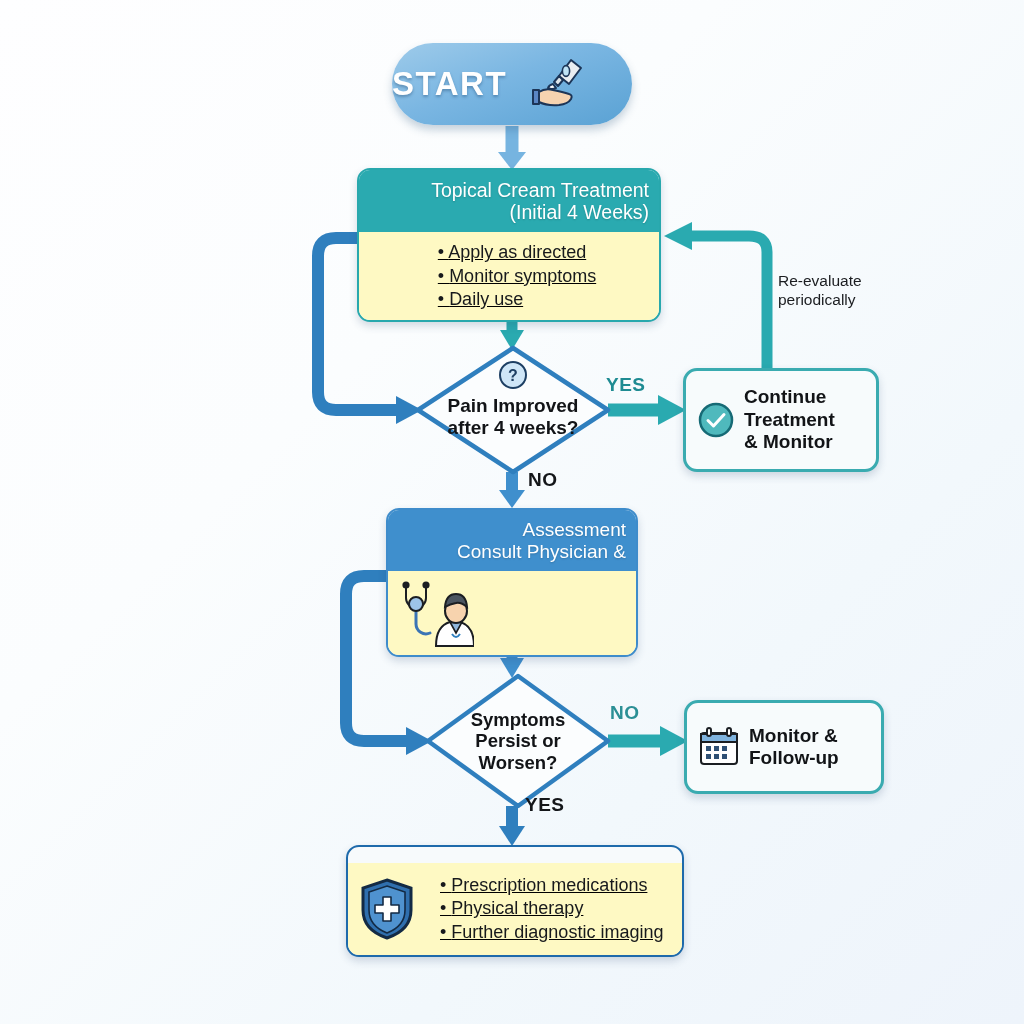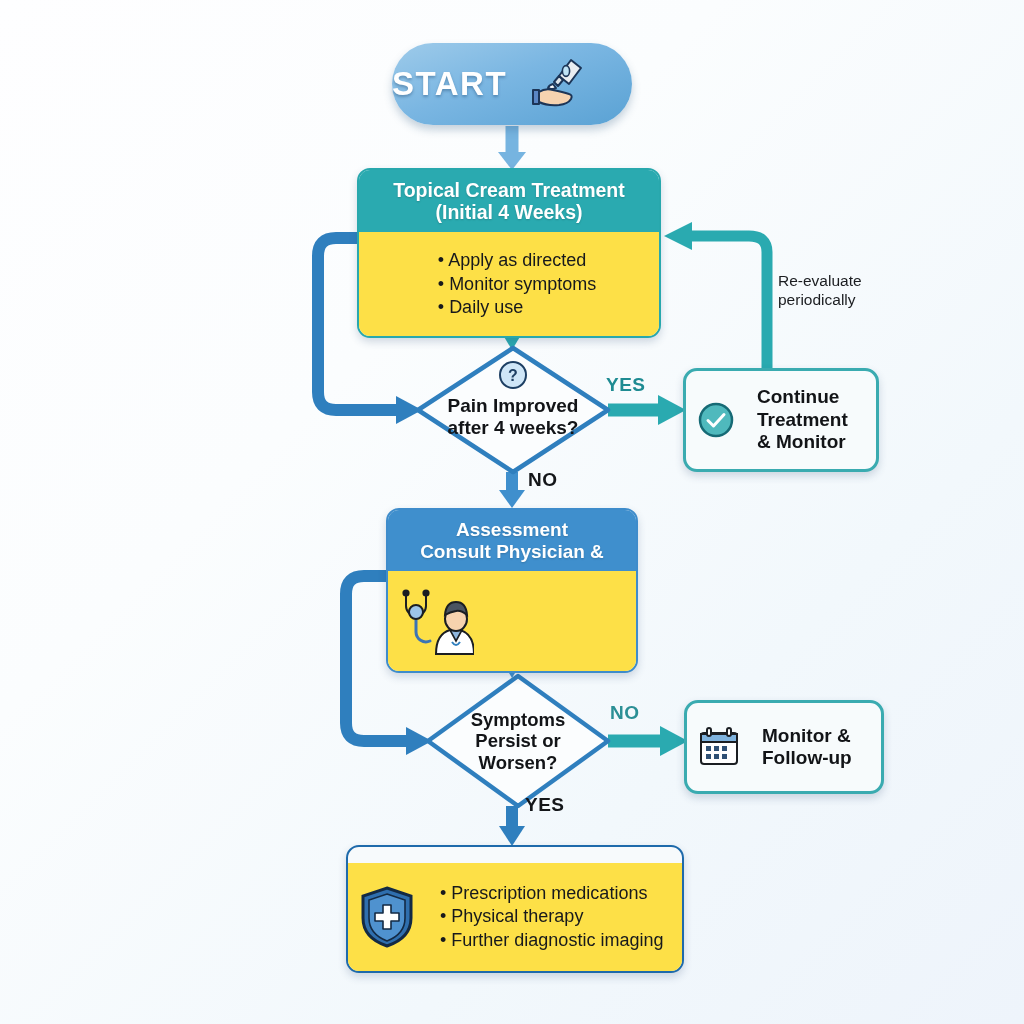--- a/index.html
+++ b/index.html
@@ -47,32 +47,33 @@
   
   .pbox {
     position: absolute;
     border-radius: 13px;
     overflow: hidden;
     box-shadow: 0 4px 9px rgba(40,70,110,0.20);
     border: 2.5px solid transparent;
     background: #f7fafc;
   }
   .pbox .hdr {
-    text-align: center;
+    text-align: right;
     color: #ffffff;
-    font-weight: bold;
+    font-weight: normal;
     line-height: 1.14;
     padding: 9px 10px 9px;
     text-shadow: 0 1px 2px rgba(0,0,0,0.18);
   }
   .pbox .body {
-    background: #fde047;
+    background: #fef9c3;
     display: flex;
     align-items: center;
-    padding: 12px 10px;
+    padding: 4px 10px;
+    text-decoration: underline;
   }
   .pbox ul {
     margin: 0;
     padding: 0 0 0 16px;
     list-style: none;
   }
   .pbox li {
     color: #17191c;
     line-height: 1.30;
     white-space: nowrap;
@@ -98,21 +99,21 @@
 
   
   .obox {
     position: absolute;
     border-radius: 14px;
     background: #f7fbfc;
     border: 3px solid #3aabb0;
     box-shadow: 0 4px 9px rgba(40,70,110,0.20);
     display: flex;
     align-items: center;
-    gap: 22px;
+    gap: 9px;
     padding: 8px 11px;
   }
   .obox .otext {
     color: #121417;
     font-size: 19px;
     font-weight: bold;
     line-height: 1.18;
   }
   #box-continue { left: 683px; top: 368px; width: 168px; height: 82px; }
   #box-monitor  { left: 684px; top: 700px; width: 172px; height: 72px; }

